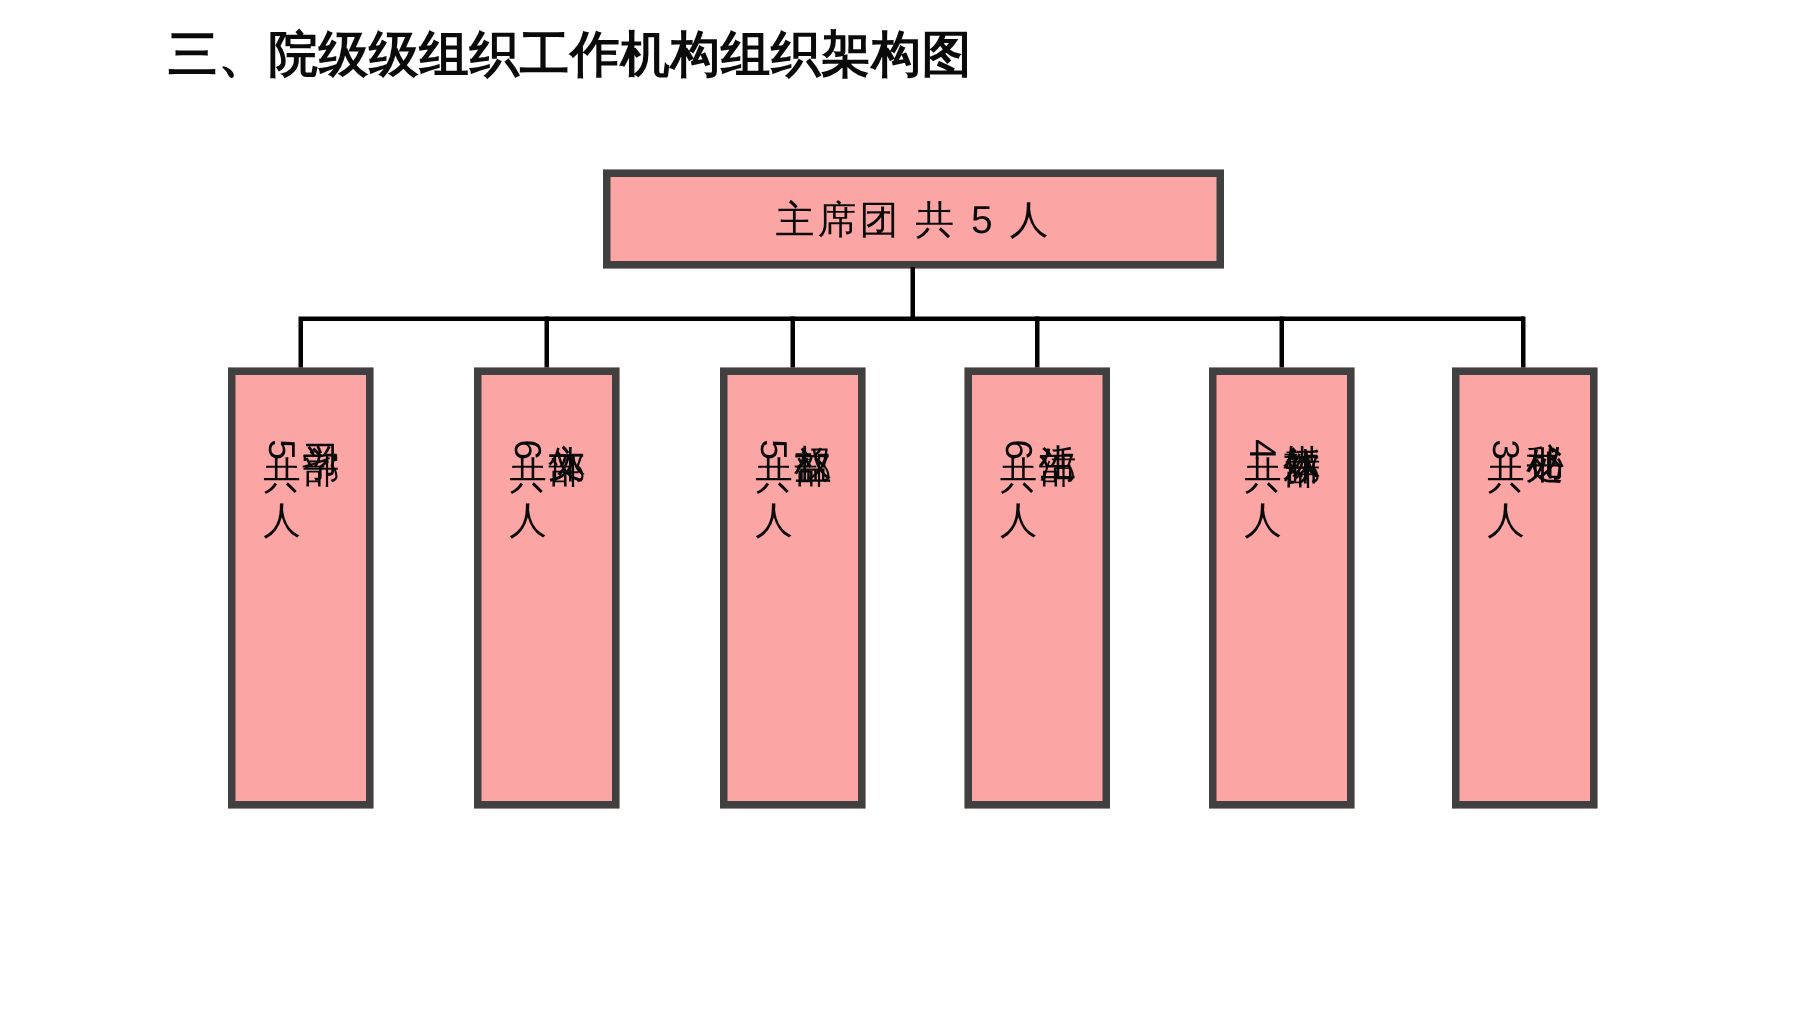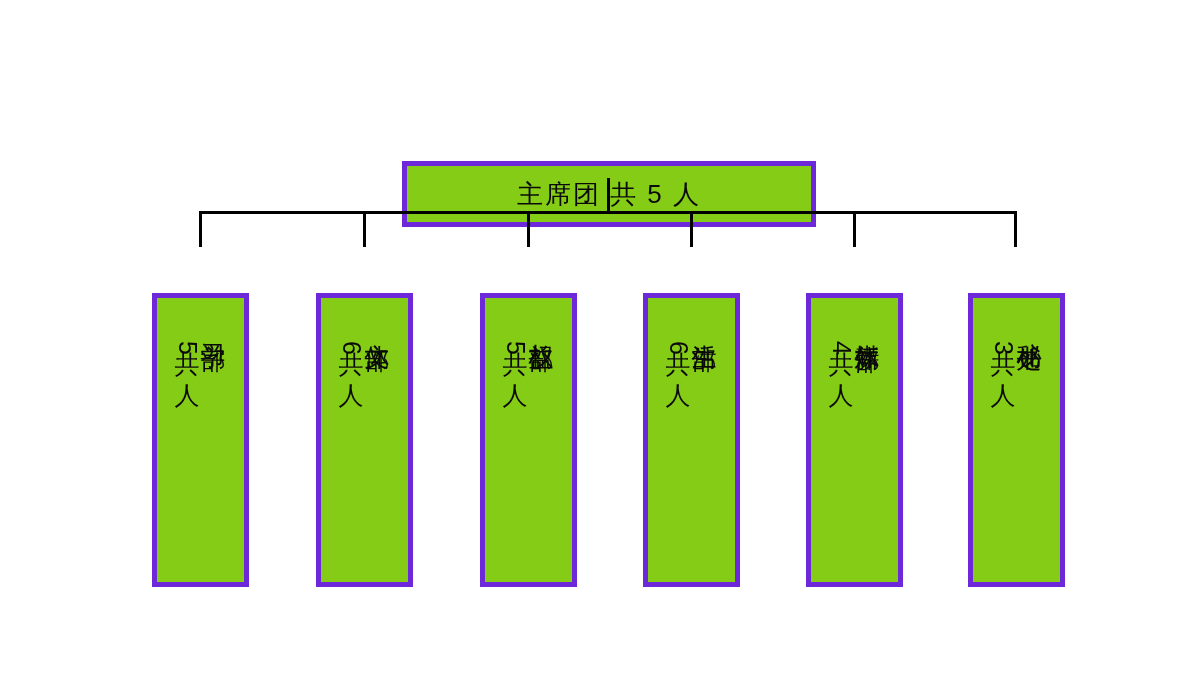--- a/index.html
+++ b/index.html
@@ -57,23 +57,22 @@
   .child-drop {
     top: 211px;
     width: 3px;
     height: 36px;
   }
 
   
   .node-box {
     position: absolute;
     box-sizing: border-box;
-    background: #84cc16;
-    border: 5px solid #6d28d9;
-    margin-top: 48px;
+    background: #fca5a5;
+    border: 5px solid #404040;
   }
 
   #root-box {
     left: 402px;
     top: 113px;
     width: 414px;
     height: 66px;
     display: flex;
     align-items: center;
     justify-content: center;
@@ -120,20 +119,21 @@
   .drop-2 { left: 527px; }
   .drop-3 { left: 690px; }
   .drop-4 { left: 853px; }
   .drop-5 { left: 1014px; }
 </style>
 </head>
 <body>
 
 <div id="slide">
 
+  <div id="chart-title">三、院级级组织工作机构组织架构图</div>
 
   <div id="root-box" class="node-box">
     <span class="node-label">主席团  共 5 人</span>
   </div>
 
   <div id="root-drop" class="connector"></div>
   <div id="bus-line" class="connector"></div>
 
   <div class="connector child-drop drop-0"></div>
   <div class="connector child-drop drop-1"></div>

